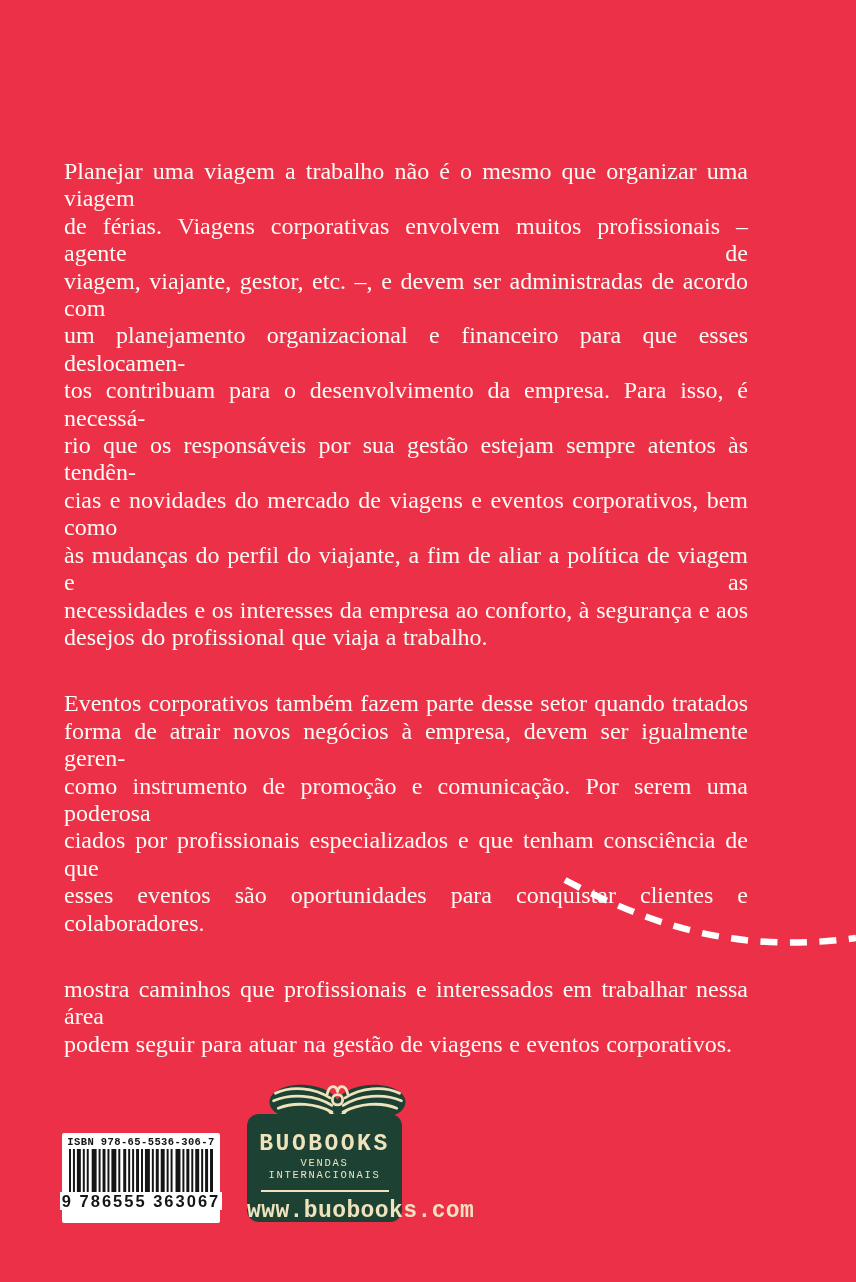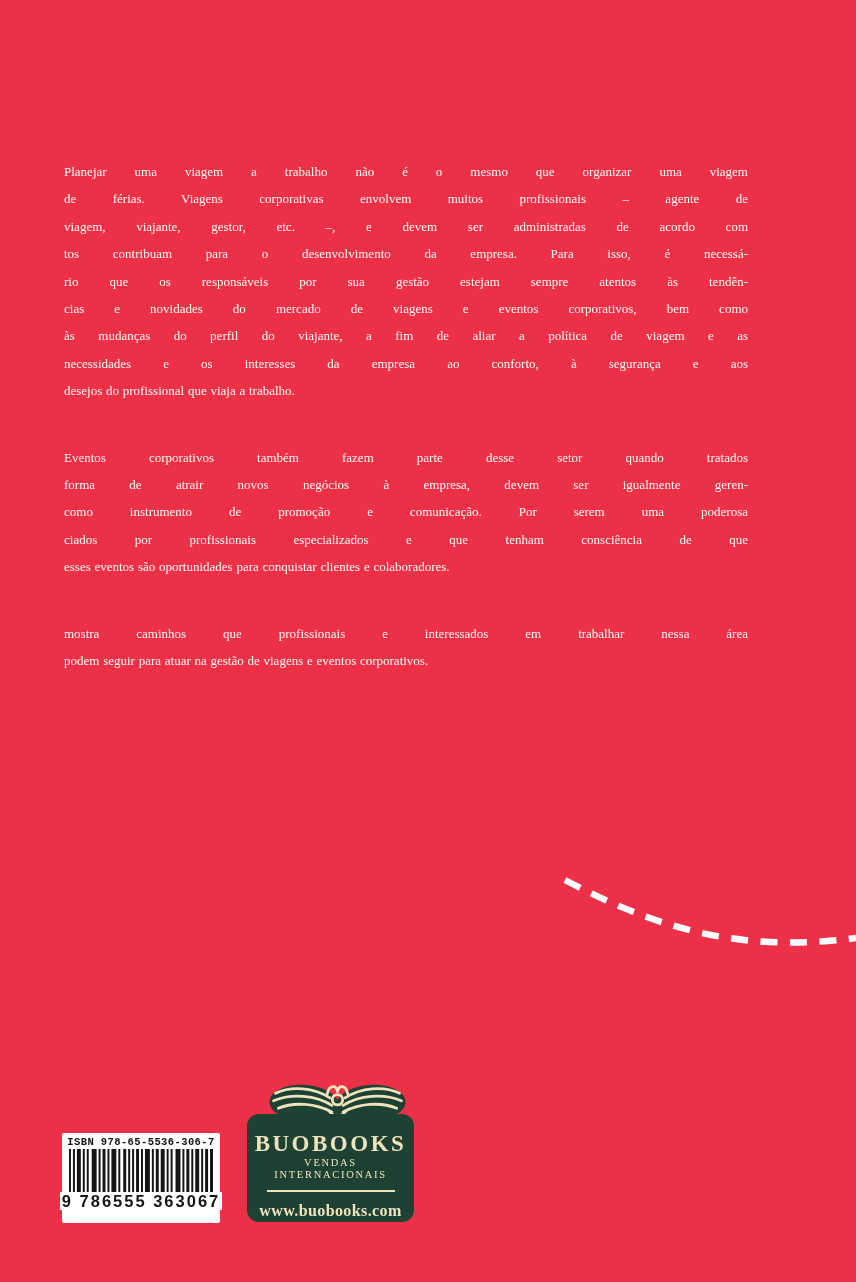--- a/index.html
+++ b/index.html
@@ -14,21 +14,21 @@
     position:relative;
     width:856px;height:1282px;
     background:var(--red);
     overflow:hidden;
     font-family:"Liberation Serif","DejaVu Serif",serif;
   }
   
   .blurb{
     position:absolute;left:64px;top:158px;width:684px;
     color:var(--ink);
-    font-size:13px;line-height:27.4px;
+    font-size:24px;line-height:27.4px;
     word-spacing:0.5px;
     font-family:Liberation Serif, serif;
   }
   .para + .para{margin-top:39px;}
   .line{display:block;text-align:justify;text-align-last:justify;}
   .line.short{text-align-last:left;}
   .line em{font-style:italic;}
   
   .curve{position:absolute;left:552px;top:862px;width:304px;height:96px;}
   
@@ -49,51 +49,52 @@
     margin-top:-9px;background:#fff;
     font-family:"Liberation Sans","DejaVu Sans",sans-serif;
     font-weight:700;font-size:16.5px;letter-spacing:2px;
     color:#151515;white-space:nowrap;line-height:18px;
     padding:0 2px;
   }
   
   .badge{position:absolute;left:247px;top:1080px;width:181px;height:142px;}
   .owl{position:absolute;left:20px;top:0;width:141px;height:47px;}
   .badge-box{
-    position:absolute;left:0;top:34px;width:167px;height:108px;
+    position:absolute;left:0;top:34px;width:155px;height:108px;
     background:var(--green);border-radius:12px;
     color:var(--cream);
-    font-family:Liberation Serif, serif;
+    font-family:Liberation Mono, monospace;
     text-align:center;
     padding-top:17px;
   }
   .badge-name{
     font-size:23px;font-weight:700;letter-spacing:2.5px;line-height:26px;
   }
   .badge-tagline{
     font-size:10.5px;font-weight:400;letter-spacing:1.7px;line-height:12px;
   }
   .badge-divider{
     width:128px;height:1.5px;background:var(--cream);
     margin:9px auto 0 auto;border:none;
   }
   .badge-site{
-    margin-top:8px;font-size:16px;font-weight:700;letter-spacing:0.4px;line-height:22px;
+    margin-top:8px;font-size:23px;font-weight:700;letter-spacing:0.4px;line-height:22px;
   }
 </style>
 </head>
 <body>
 
 <div class="cover">
 
   <main class="blurb">
     <p class="para">
       <span class="line">Planejar uma viagem a trabalho não é o mesmo que organizar uma viagem</span>
       <span class="line">de férias. Viagens corporativas envolvem muitos profissionais – agente de</span>
       <span class="line">viagem, viajante, gestor, etc. –, e devem ser administradas de acordo com</span>
+      <span class="line">um planejamento organizacional e financeiro para que esses deslocamen-</span>
       <span class="line">tos contribuam para o desenvolvimento da empresa. Para isso, é necessá-</span>
       <span class="line">rio que os responsáveis por sua gestão estejam sempre atentos às tendên-</span>
       <span class="line">cias e novidades do mercado de viagens e eventos corporativos, bem como</span>
       <span class="line">às mudanças do perfil do viajante, a fim de aliar a política de viagem e as</span>
       <span class="line">necessidades e os interesses da empresa ao conforto, à segurança e aos</span>
       <span class="line short">desejos do profissional que viaja a trabalho.</span>
     </p>
     <p class="para">
       <span class="line">Eventos corporativos também fazem parte desse setor quando tratados</span>
       <span class="line">forma de atrair novos negócios à empresa, devem ser igualmente geren-</span>

